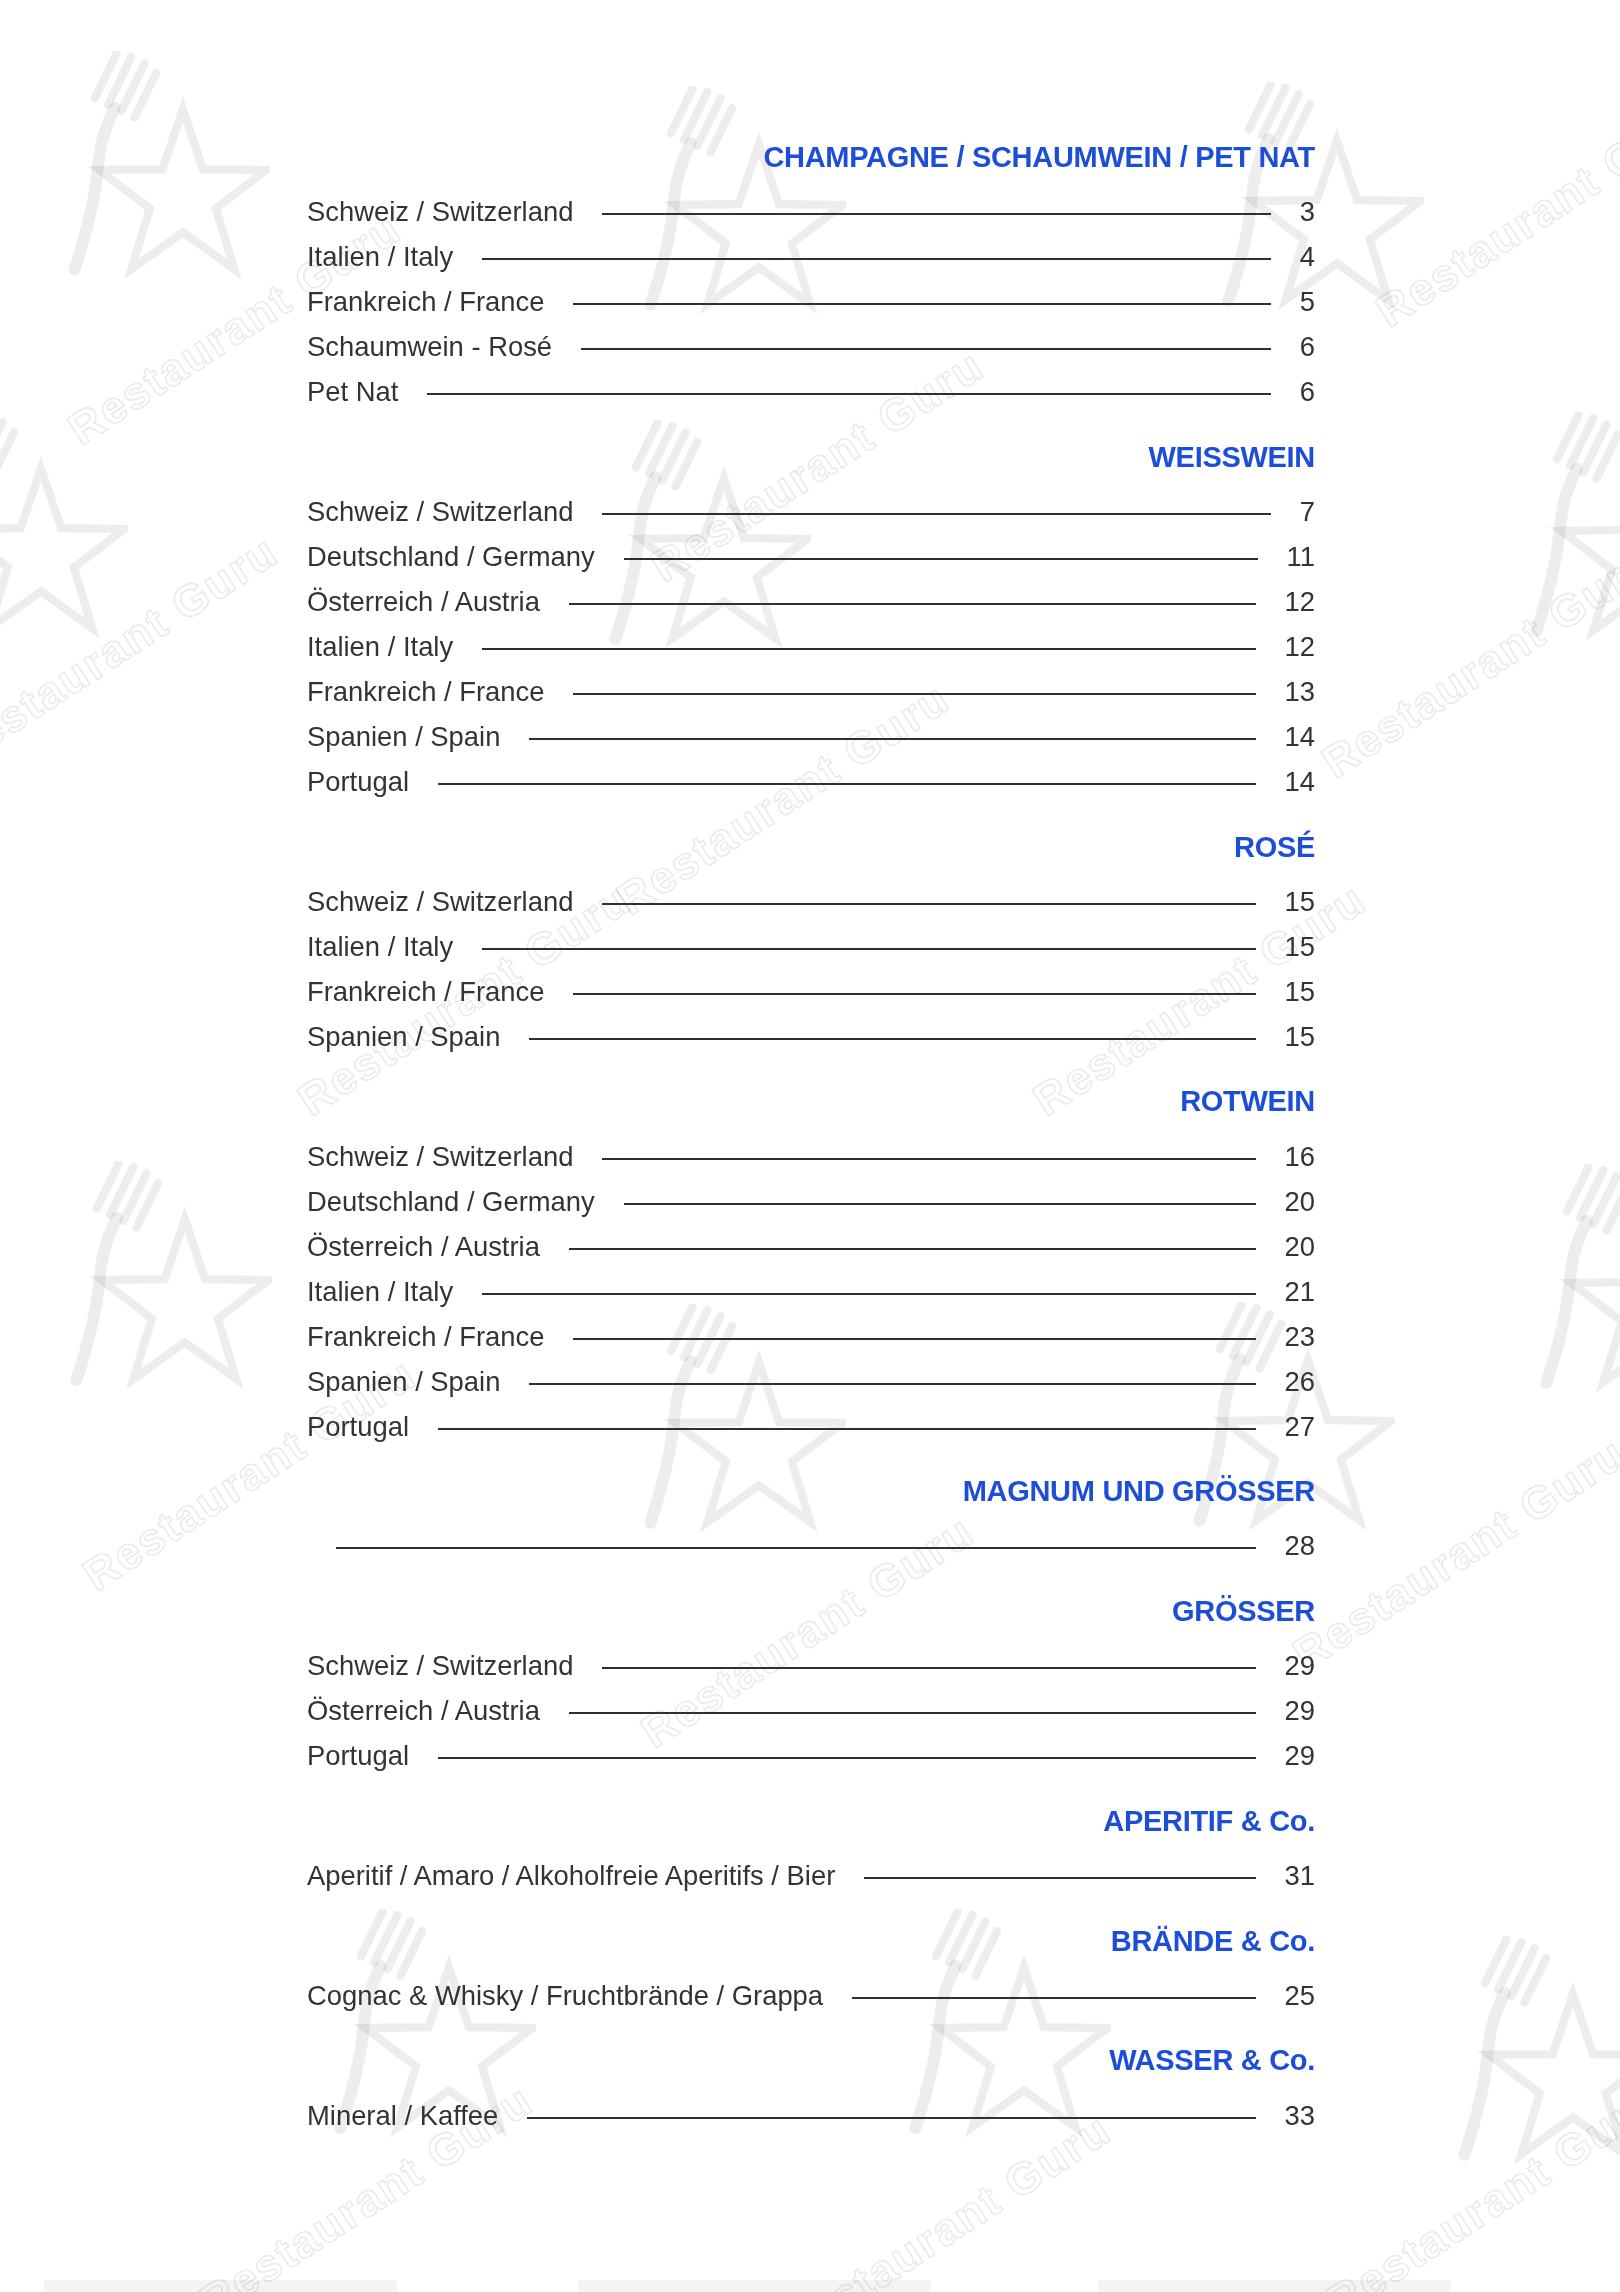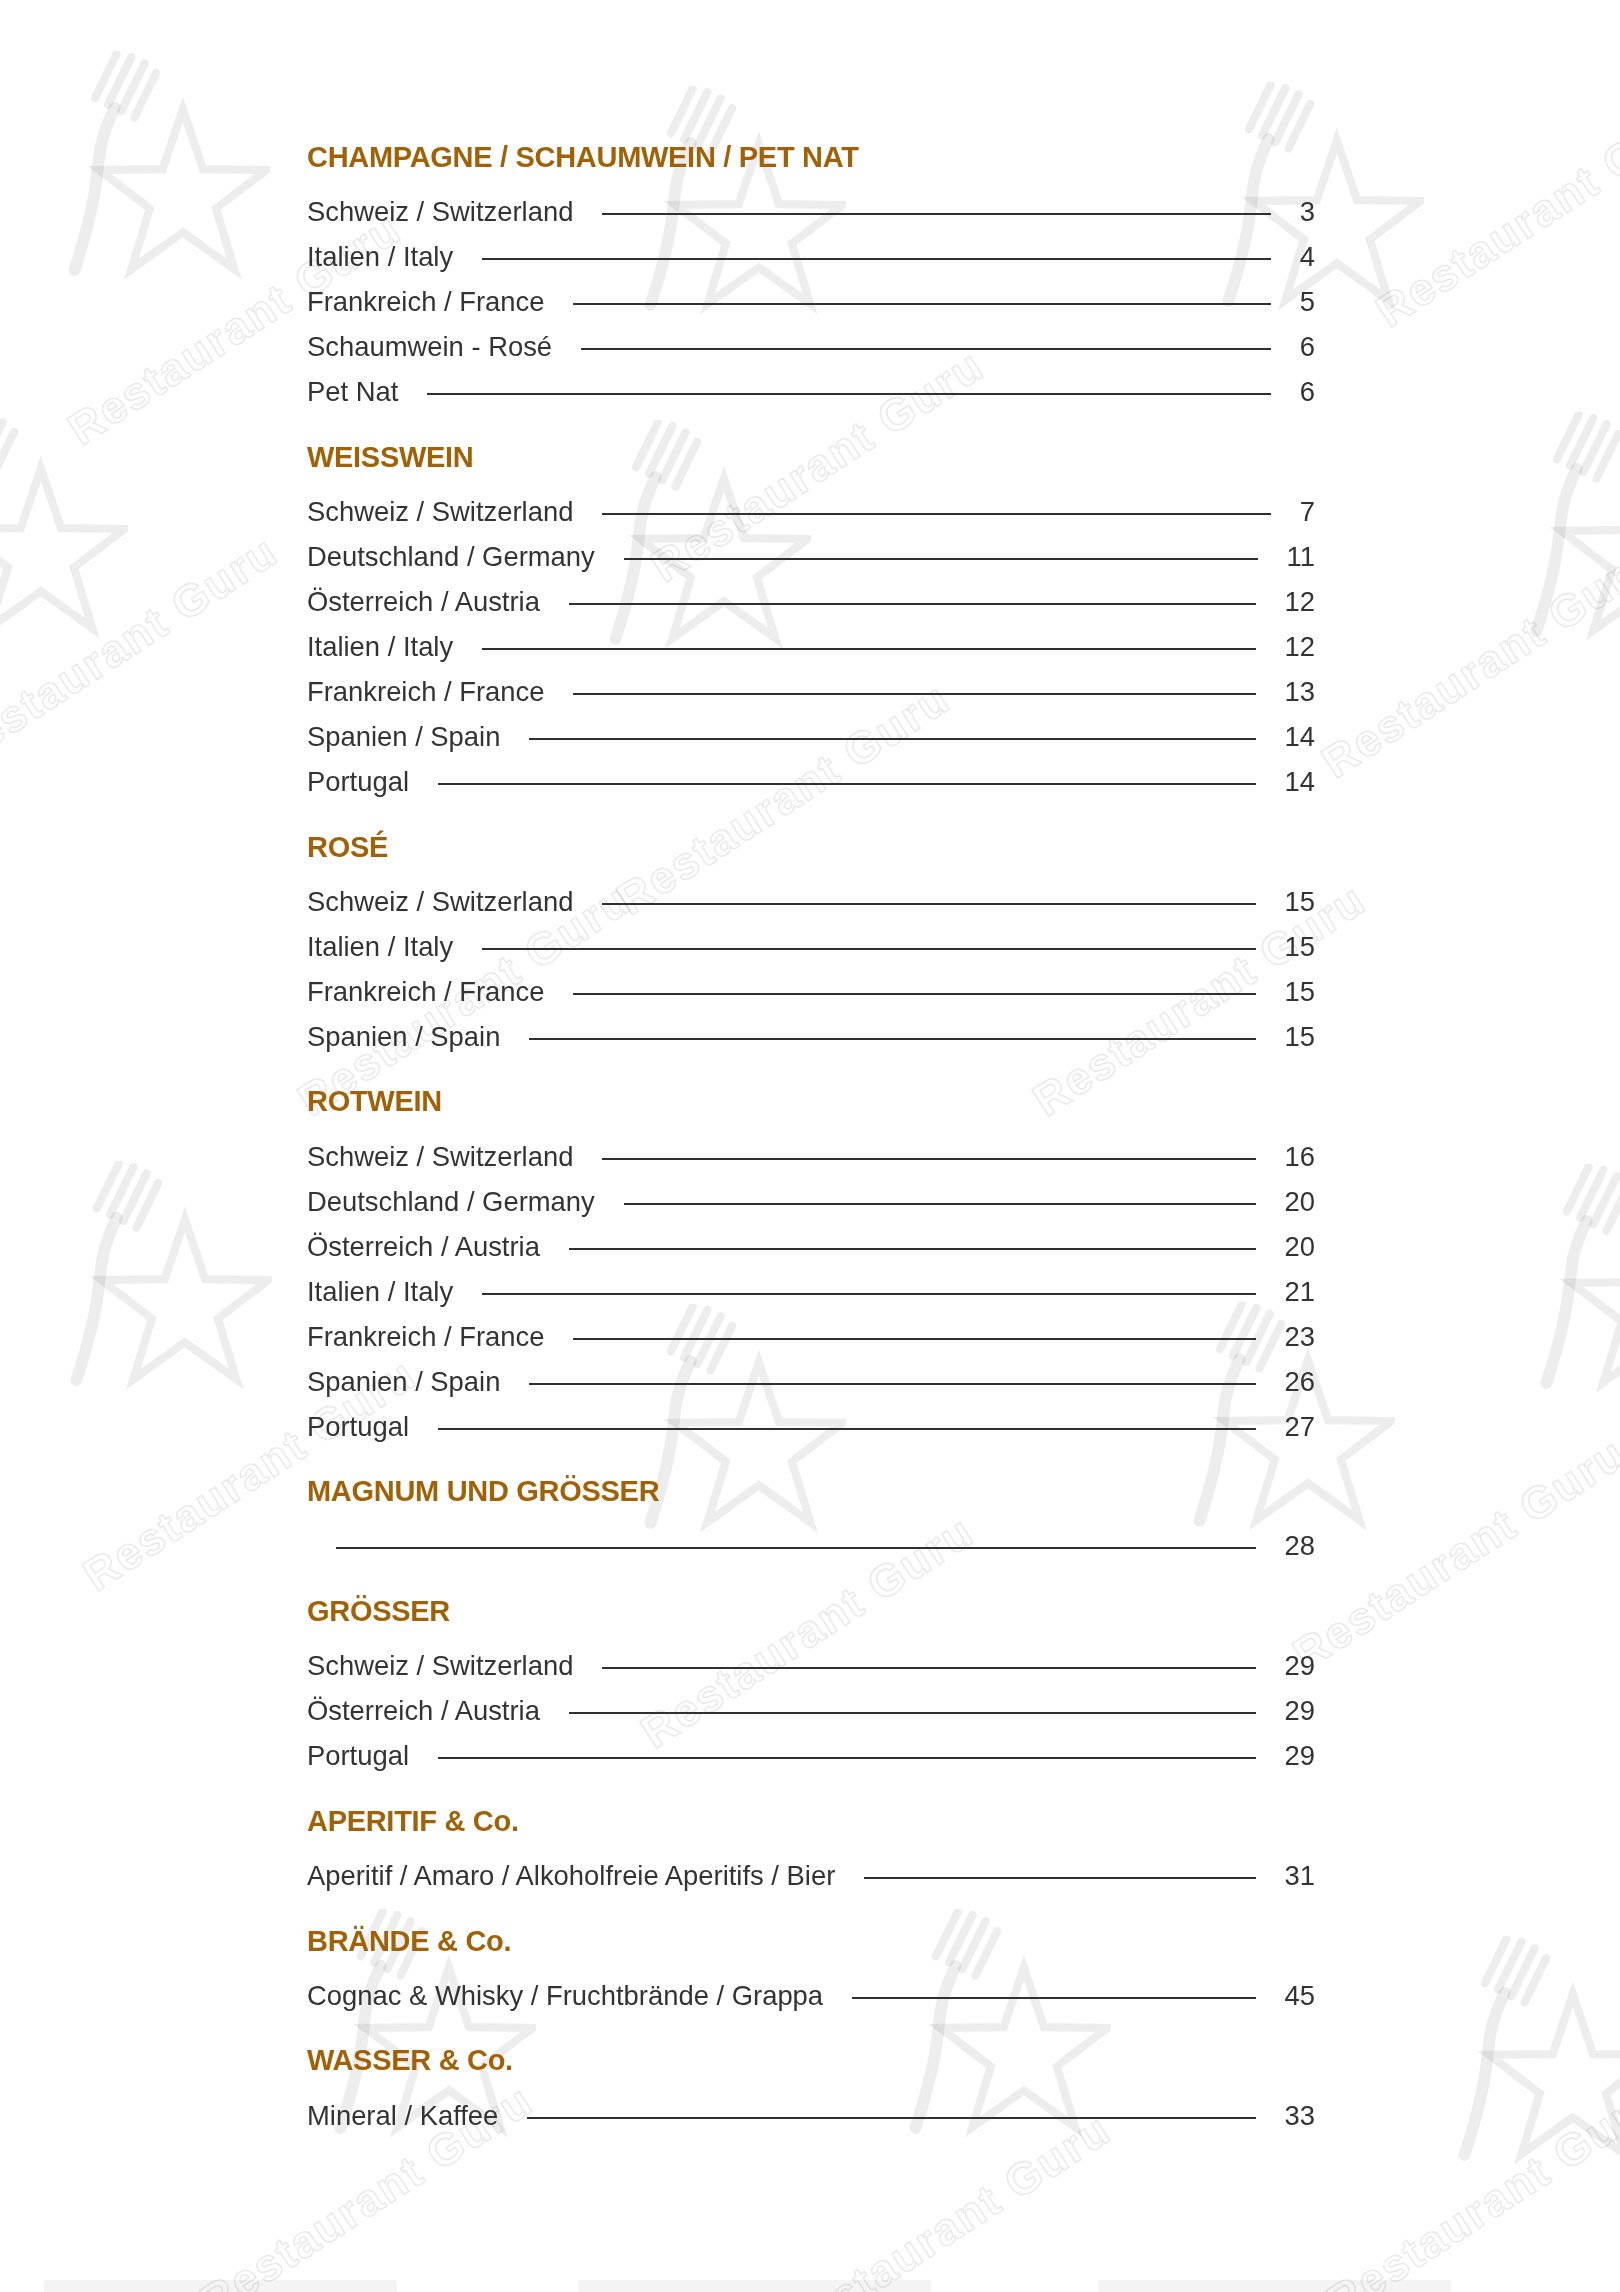--- a/index.html
+++ b/index.html
@@ -26,23 +26,23 @@
   .wm-cut{position:absolute;height:12.7px;background:rgba(0,0,0,0.045);border-radius:2px;}
   
   .toc{
     position:absolute;
     left:307px;top:135px;width:1008px;
   }
   .sec{margin-top:20px;}
   .sec:first-child{margin-top:0;}
   .sec-header{
     height:45px;line-height:45px;
-    text-align:left;
+    text-align:right;
     font-size:29px;font-weight:700;letter-spacing:-0.3px;
-    color:#a16207;
+    color:#1d4ed8;
     margin-bottom:9.8px;
   }
   .toc-row{
     display:flex;align-items:center;
     height:45px;
     font-size:27.4px;color:#333333;gap:28px;
   }
   .row-label{white-space:nowrap;flex:0 0 auto;}
   .leader{
     flex:1 1 auto;
@@ -448,21 +448,21 @@
   </div>
 </div>
   </div>
 
   <div class="sec">
     <div class="sec-header">BRÄNDE &amp; Co.</div>
     <div class="sec-items">
   <div class="toc-row">
     <span class="row-label">Cognac &amp; Whisky / Fruchtbrände / Grappa</span>
     <span class="leader"></span>
-    <span class="row-page">45</span>
+    <span class="row-page">25</span>
   </div>
 </div>
   </div>
 
   <div class="sec">
     <div class="sec-header">WASSER &amp; Co.</div>
     <div class="sec-items">
   <div class="toc-row">
     <span class="row-label">Mineral / Kaffee</span>
     <span class="leader"></span>

